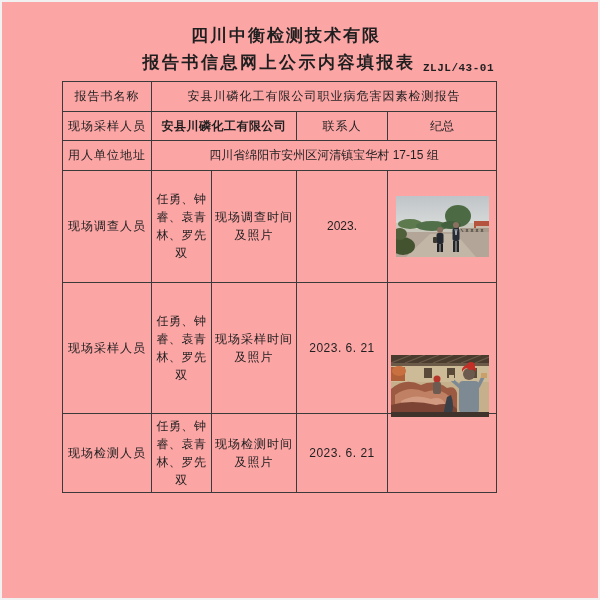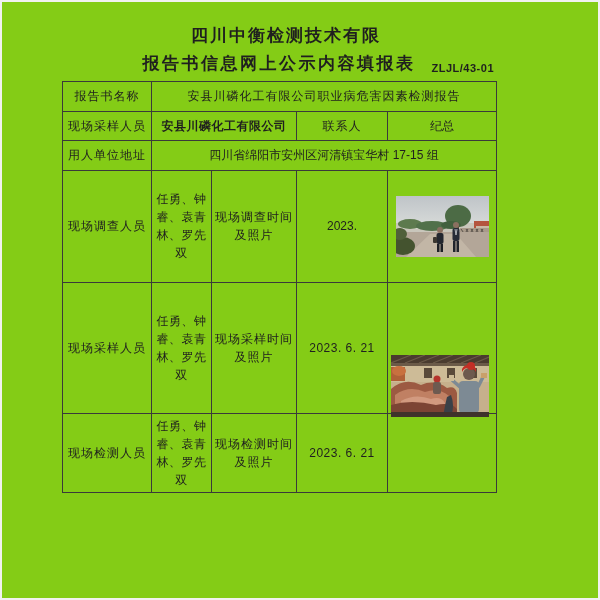--- a/index.html
+++ b/index.html
@@ -6,30 +6,30 @@
   body{
     width:600px;height:600px;
     background:#ffffff;
     font-family:"Liberation Sans","DejaVu Sans",sans-serif;
     color:#1f1f1f;
     position:relative;
     overflow:hidden;
   }
   .page{
     position:absolute;inset:0;
-    background:#84cc16;
+    background:#fca5a5;
     box-shadow:inset 0 0 0 2px #f1f1f1;
   }
   .header{position:relative;padding-top:24px;width:434px;margin-left:62px;}
   .title1{
     text-align:center;font-weight:bold;font-size:17px;
     letter-spacing:2px;line-height:1.45;
     padding-left:14px;
   }
-  .title2row{position:relative;margin-top:4px;height:22px;}
+  .title2row{position:relative;margin-top:4px;height:22px;font-family:Liberation Mono, monospace;}
   .title2{
     text-align:center;font-weight:bold;font-size:17px;
     letter-spacing:2.5px;line-height:1.3;
   }
   .docnum{
     position:absolute;right:2px;bottom:1px;
     font-weight:bold;font-size:11px;letter-spacing:.5px;
   }
   table.form{
     border-collapse:collapse;table-layout:fixed;

